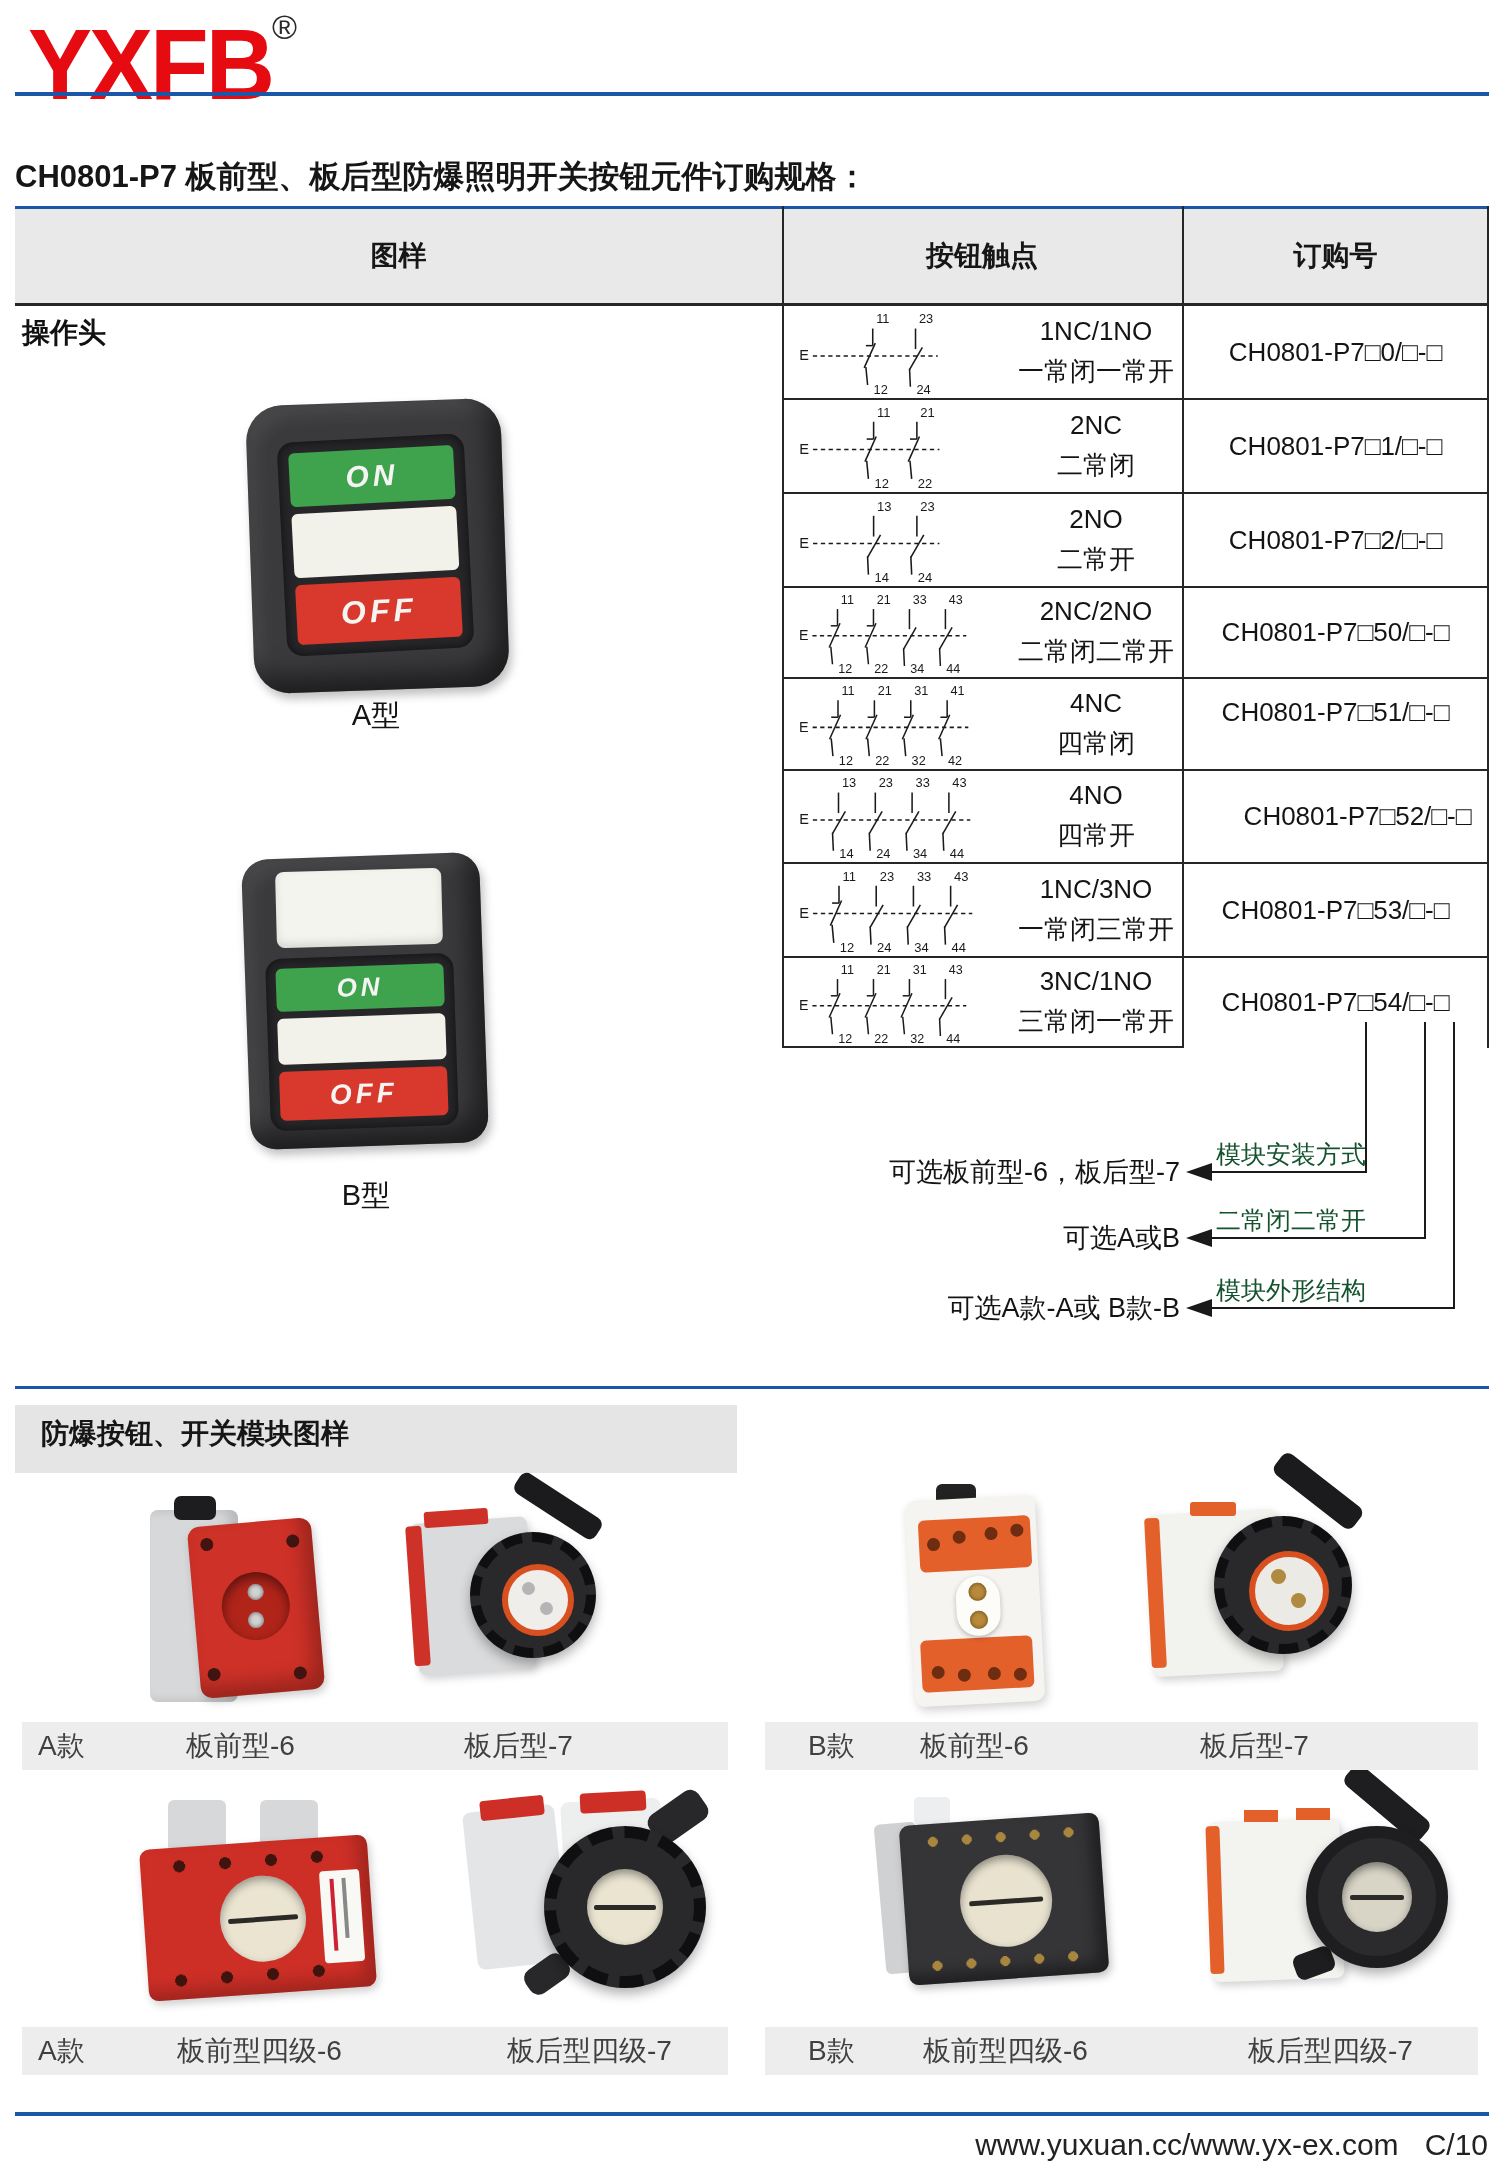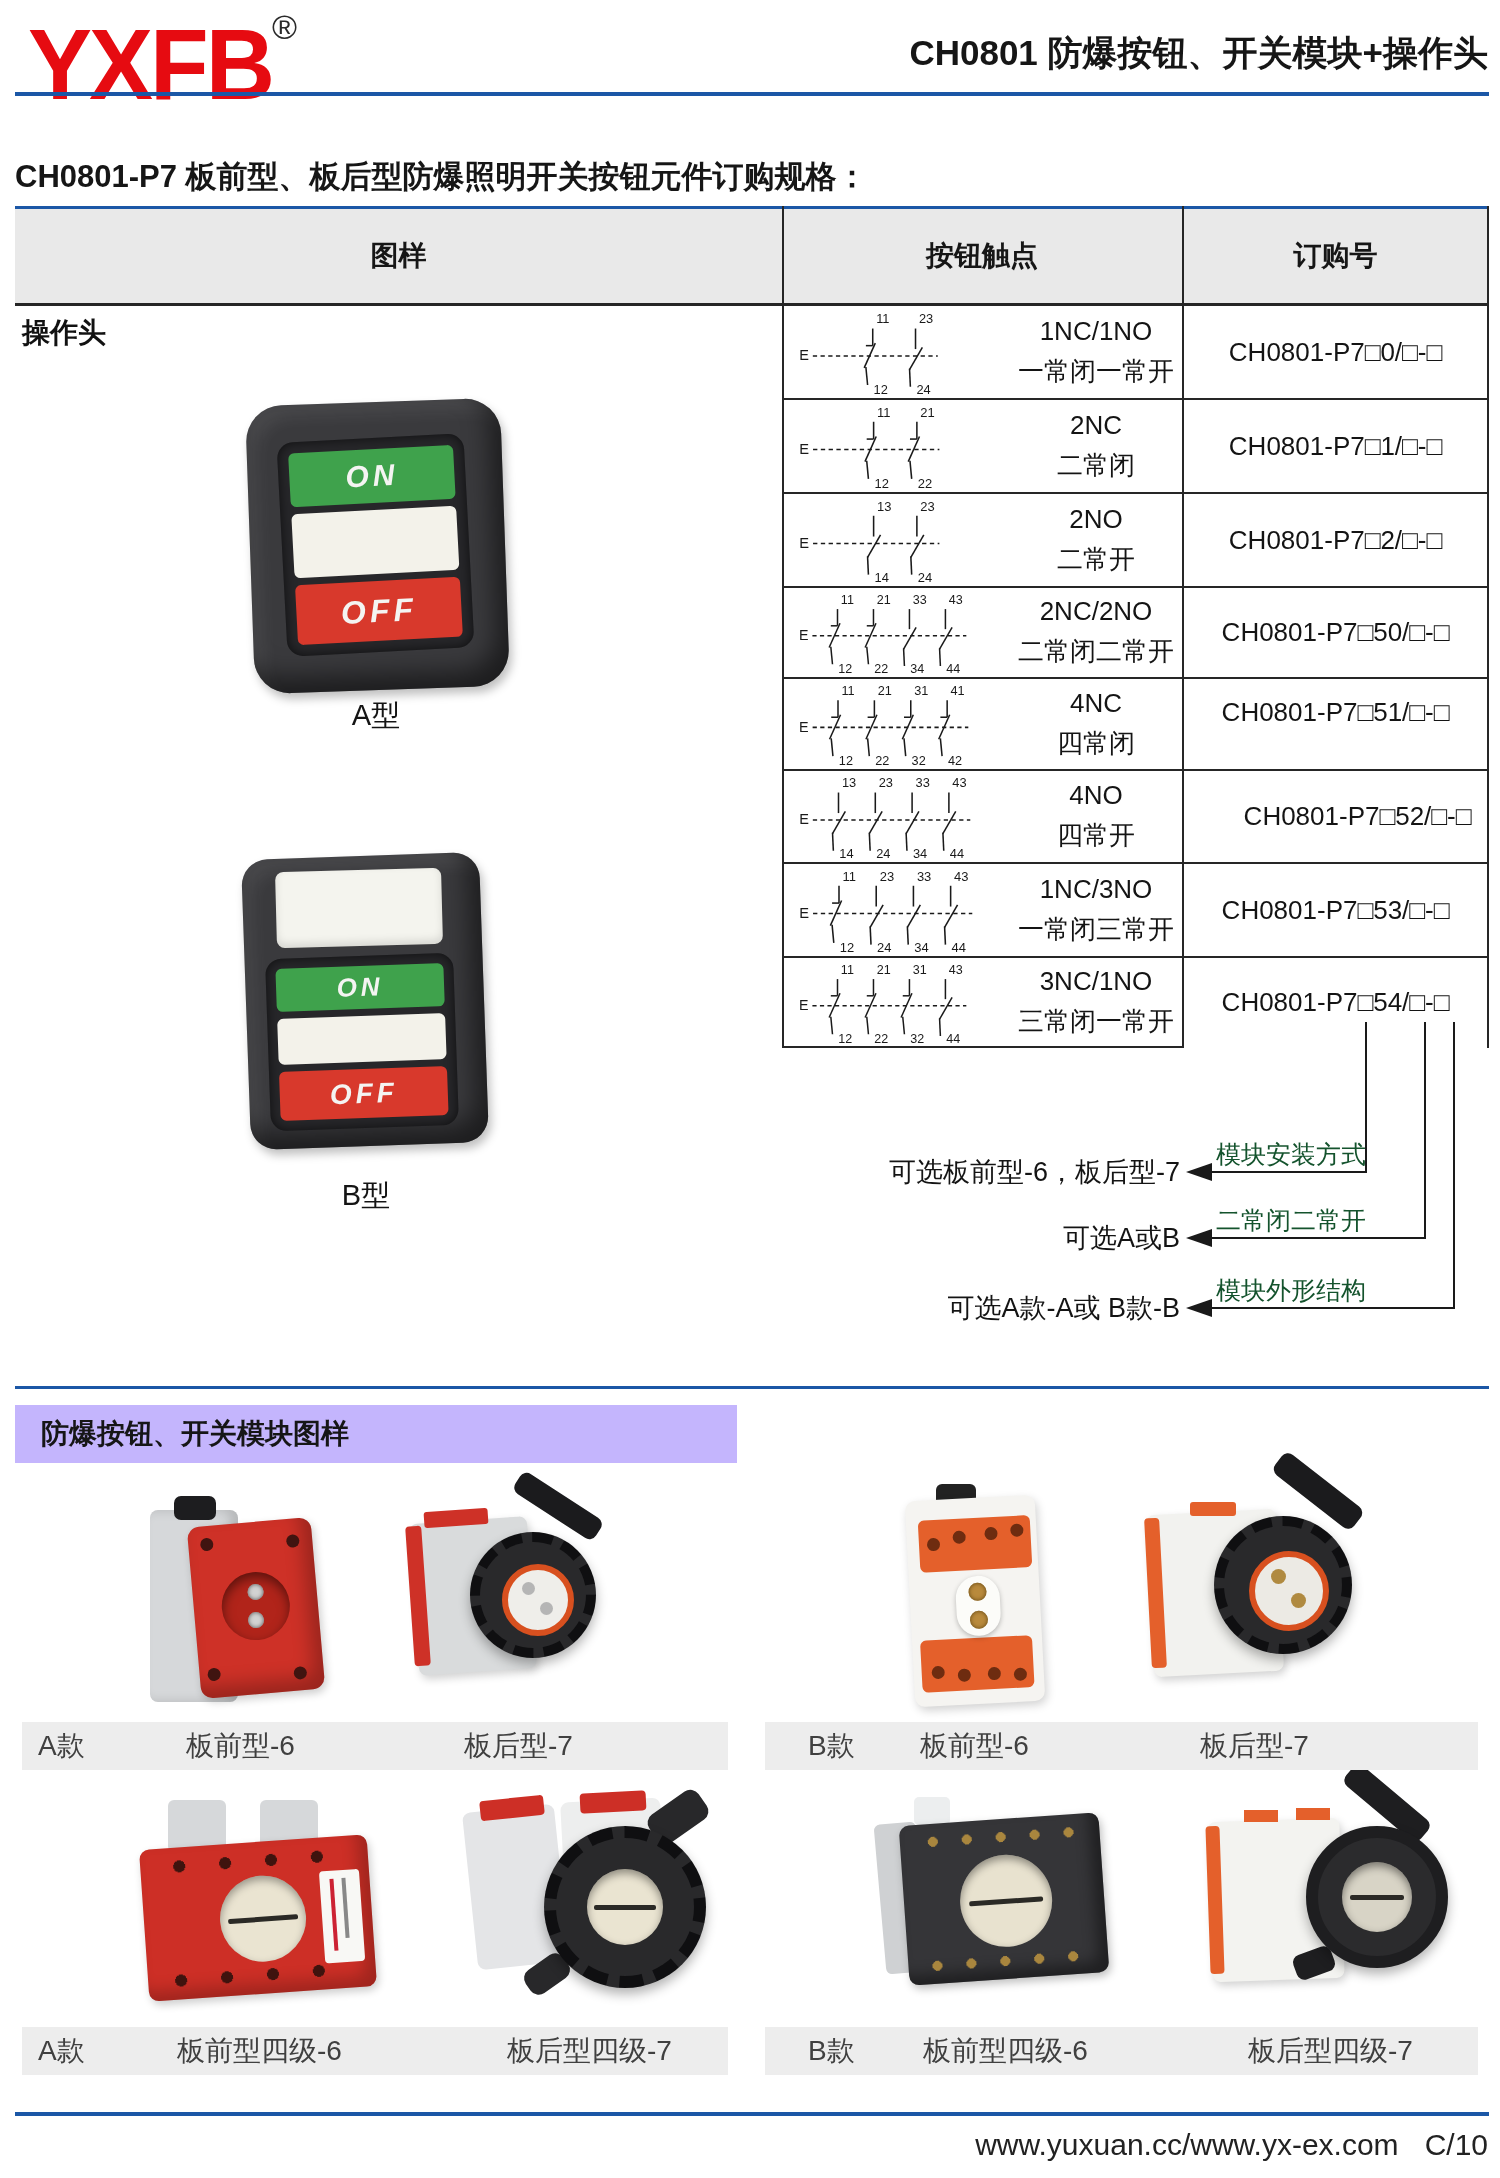--- a/index.html
+++ b/index.html
@@ -42,21 +42,20 @@
               background-size:34px 16px;background-repeat:repeat-x}
 </style>
 </head>
 <body>
 
 <div id="page">
 
   <div class="abs" style="left:28px;top:8px">
     <span style="font-size:96px;font-weight:900;letter-spacing:-3px;color:#e60b11;transform:scaleY(1.05);display:inline-block">YXFB</span><span style="font-size:34px;color:#2a2a2a;vertical-align:58px">®</span>
   </div>
-  <div class="abs" style="right:12px;top:30px;font-size:35px;font-weight:bold;color:#161616">CH0801 防爆按钮、开关模块+操作头</div>
   <div class="rule" style="top:92px;height:4px"></div>
 
   <div class="abs" style="left:15px;top:156px;font-size:31px;font-weight:bold;color:#161616">CH0801-P7 板前型、板后型防爆照明开关按钮元件订购规格：</div>
 
   <div class="rule" style="top:206px;height:3px"></div>
   <div class="abs" style="left:15px;top:209px;width:1474px;height:94px;background:#e9e9e9"></div>
   <div class="hdr-cell" style="left:15px;width:767px">图样</div>
   <div class="hdr-cell" style="left:782px;width:400px">按钮触点</div>
   <div class="hdr-cell" style="left:1182px;width:307px">订购号</div>
   <div class="hline" style="left:15px;top:303px;width:1474px;height:3px"></div>
@@ -344,21 +343,21 @@
       <div class="legend-opt" style="position: absolute; right: 320px; top: 1221px;">可选A或B</div>
       <div class="legend-callout" style="position: absolute; left: 1216px; top: 1204px;">二常闭二常开</div>
       <div style="position: absolute; left: 1453px; top: 1022px; width: 2px; height: 286px; background: rgb(26, 26, 26);"></div>
       <div style="position: absolute; left: 1212px; top: 1307px; width: 243px; height: 2px; background: rgb(26, 26, 26);"></div>
       <div class="arrow-left" style="position: absolute; left: 1186px; top: 1299px;"></div>
       <div class="legend-opt" style="position: absolute; right: 320px; top: 1291px;">可选A款-A或  B款-B</div>
       <div class="legend-callout" style="position: absolute; left: 1216px; top: 1274px;">模块外形结构</div>
     </div>
 
   <div class="rule" style="top:1386px;height:3px"></div>
-  <div class="abs" style="left:15px;top:1405px;width:722px;height:58px;background:#c4b5fd">
+  <div class="abs" style="left:15px;top:1405px;width:722px;height:68px;background:#e5e5e5">
     <span style="display:block;padding-left:26px;line-height:58px;font-size:28px;font-weight:bold;color:#161616">防爆按钮、开关模块图样</span>
   </div>
 
   <div class="photo" style="left:148px;top:1496px;width:178px;height:218px">
     <div class="abs" style="left:2px;top:14px;width:88px;height:192px;background:#d6d8da;border-radius:8px;box-shadow:inset -8px 0 12px rgba(0,0,0,.15)"></div>
     <div class="abs" style="left:26px;top:0;width:42px;height:24px;background:#1d1d1f;border-radius:7px"></div>
     <div class="abs" style="left:46px;top:26px;width:124px;height:172px;background:#ce3127;border-radius:12px;transform:rotate(-5deg);box-shadow:inset -10px -12px 18px rgba(0,0,0,.25),2px 4px 8px rgba(0,0,0,.2)">
       <div class="screw" style="left:12px;top:12px"></div>
       <div class="screw" style="left:98px;top:16px"></div>
       <div class="screw" style="left:8px;top:142px"></div>

